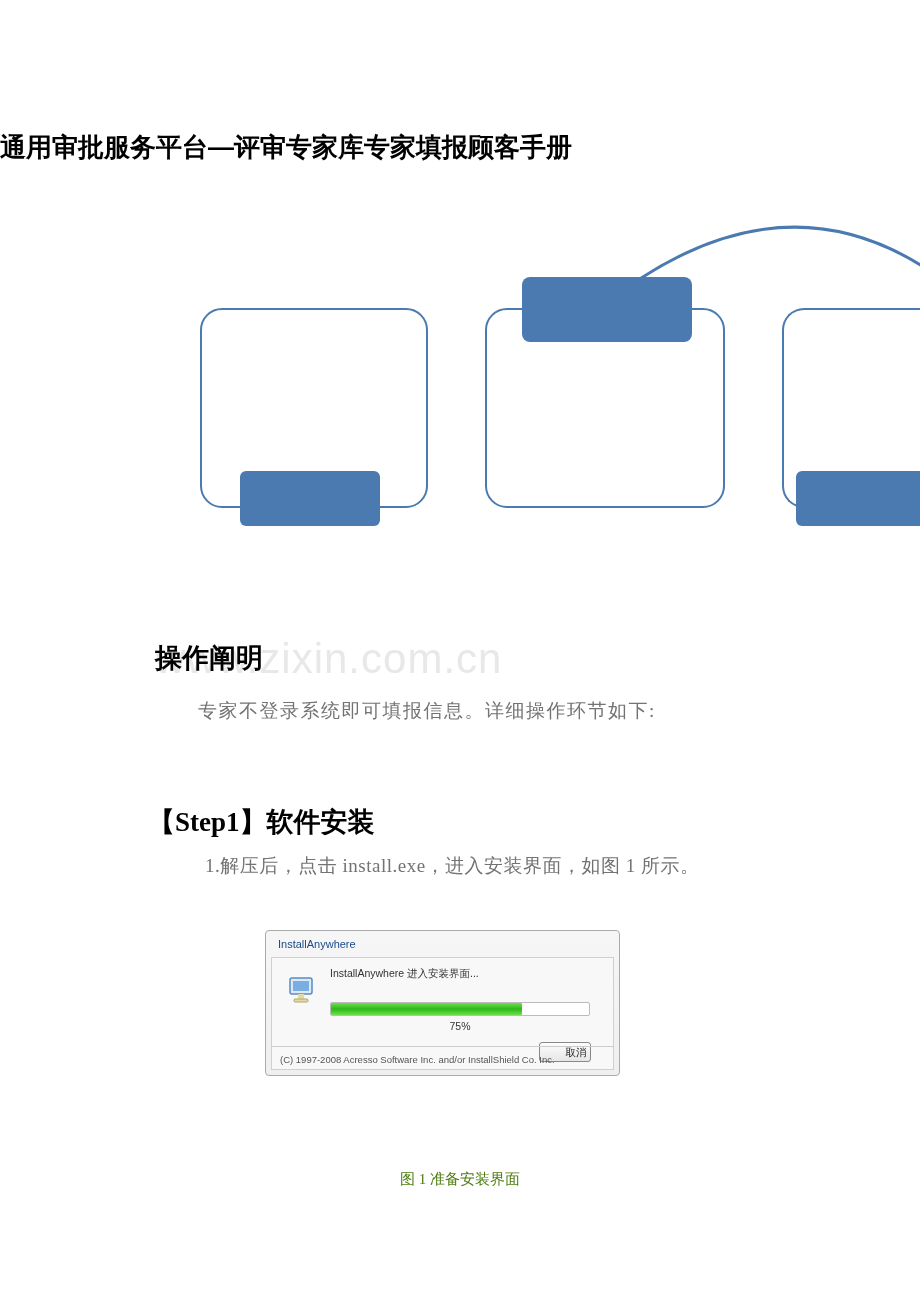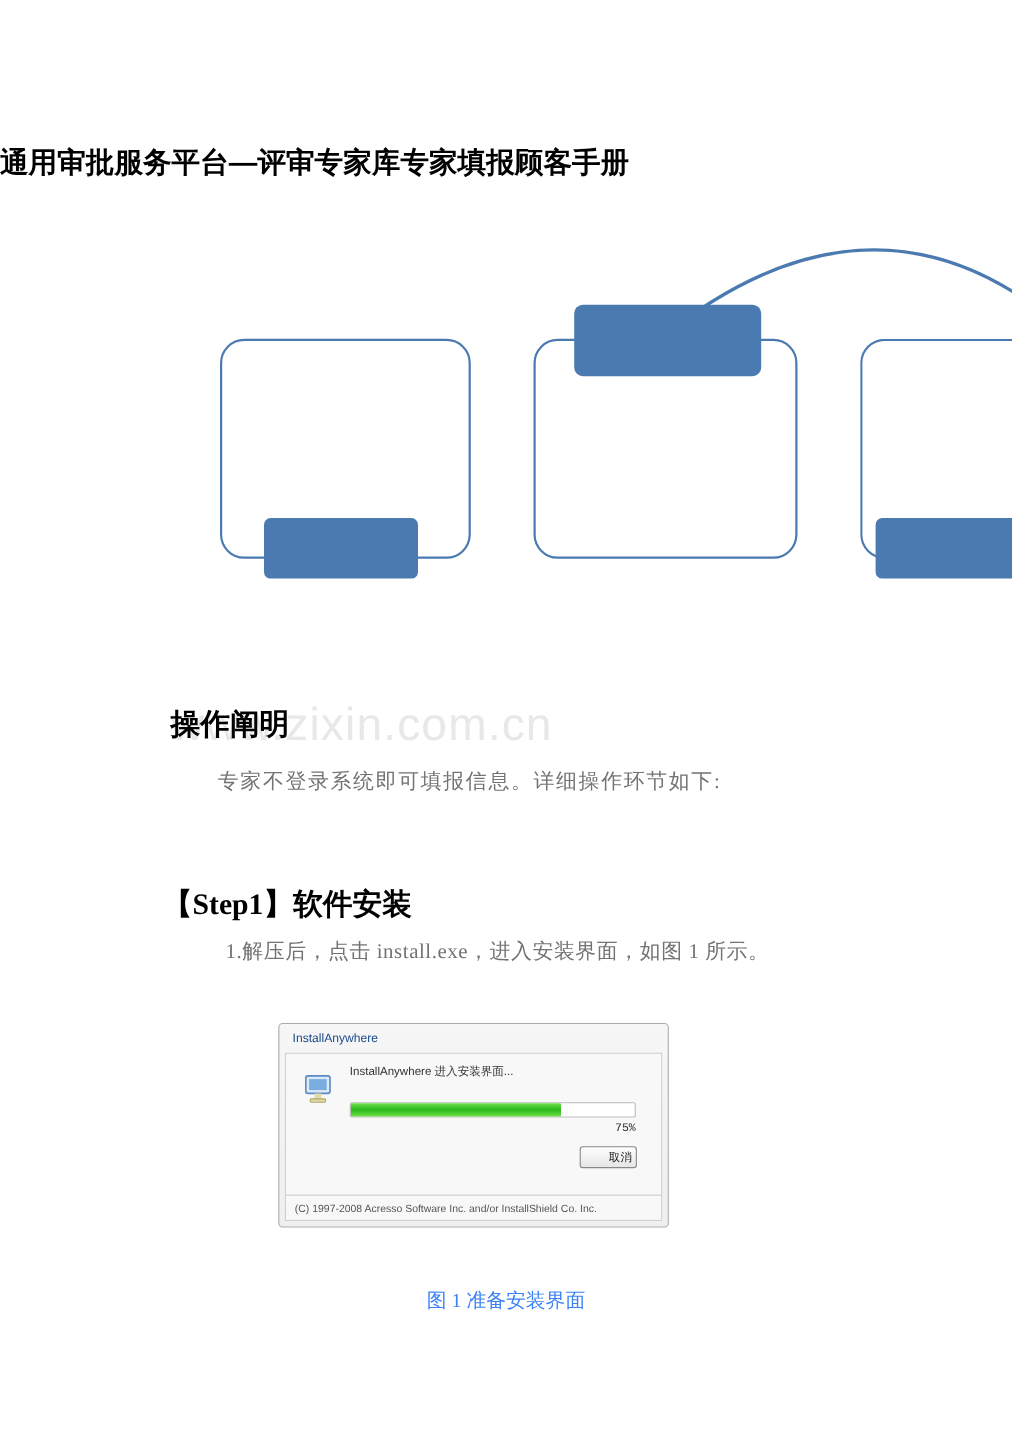--- a/index.html
+++ b/index.html
@@ -92,23 +92,23 @@
       line-height: 1.9;
       font-family: "SimSun", serif;
     }
     .t1 { top: 693px; left: 198px; letter-spacing: 1.5px; }
     .t2 { top: 848px; left: 173px; letter-spacing: 0.5px; margin-left: 32px; }
 
     
     .installer-window {
       position: absolute;
       top: 930px;
-      left: 253px;
+      left: 265px;
       width: 355px;
-      height: 186px;
+      height: 146px;
       background: linear-gradient(#f6f6f6, #efefef);
       border: 1px solid #aaa;
       border-radius: 4px;
     }
     .installer-title {
       position: absolute;
       top: 7px;
       left: 12px;
       font-size: 11px;
       color: #1a4a8a;
@@ -154,24 +154,24 @@
       height: 100%;
       width: 74%;
       background: linear-gradient(#6de04a, #2db81a, #6de04a);
       border-radius: 1px;
     }
     .progress-pct {
       position: absolute;
       top: 62px;
       left: 58px;
       width: 260px;
-      text-align: right;
+      text-align: center;
       font-size: 10.5px;
       color: #333;
-      font-family: Liberation Mono, monospace;
+      font-family: Liberation Sans, sans-serif;
     }
     .cancel-btn {
       position: absolute;
       top: 84px;
       right: 22px;
       width: 52px;
       height: 20px;
       background: linear-gradient(#fdfdfd, #e6e6e6);
       border: 1px solid #888;
       border-radius: 3px;
@@ -198,22 +198,22 @@
       font-family: Arial, sans-serif;
       margin-top: 47px;
     }
 
     .figure-caption {
       position: absolute;
       top: 1170px;
       left: 0;
       width: 920px;
       text-align: center;
-      font-size: 18px;
-      color: #3b82f6;
+      font-size: 15px;
+      color: #4d7c0f;
       font-family: "SimSun", serif;
     }
   </style>
 </head>
 <body>
 
 <div class="page-title">通用审批服务平台—评审专家库专家填报顾客手册</div>
 
 <div class="diagram">
   <svg class="arrow-curve" viewBox="0 0 380 110">

